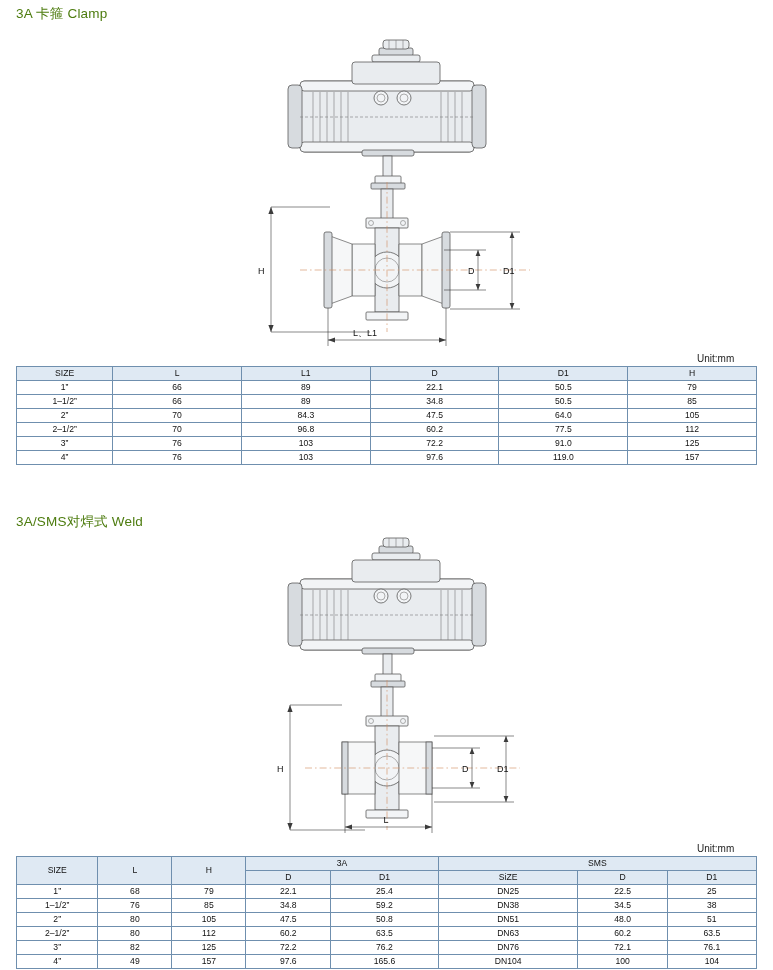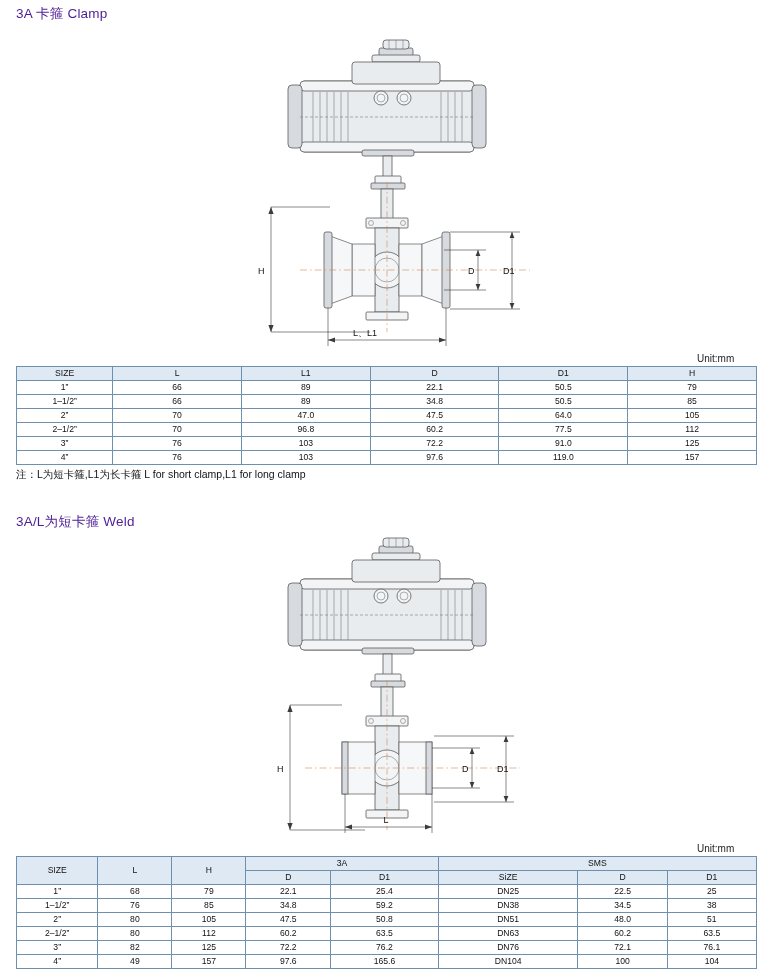--- a/index.html
+++ b/index.html
@@ -16,21 +16,21 @@
     overflow: hidden;
   }
   .page {
     position: relative;
     width: 773px;
     height: 970px;
     padding: 0;
   }
   .section-title {
     font-size: 13.5px;
-    color: #4c1d95;
+    color: #4d7c0f;
     margin: 0;
     padding: 0;
     font-weight: normal;
     letter-spacing: 0.2px;
   }
   #title-1 { position: absolute; left: 16px; top: 5px; }
   #title-2 { position: absolute; left: 16px; top: 513px; }
 
   .unit-label {
     position: absolute;
@@ -229,21 +229,21 @@
         <td>1–1/2”</td>
         <td>66</td>
         <td>89</td>
         <td>34.8</td>
         <td>50.5</td>
         <td>85</td>
       </tr>
       <tr>
         <td>2”</td>
         <td>70</td>
-        <td>47.0</td>
+        <td>84.3</td>
         <td>47.5</td>
         <td>64.0</td>
         <td>105</td>
       </tr>
       <tr>
         <td>2–1/2”</td>
         <td>70</td>
         <td>96.8</td>
         <td>60.2</td>
         <td>77.5</td>
@@ -261,23 +261,22 @@
         <td>4”</td>
         <td>76</td>
         <td>103</td>
         <td>97.6</td>
         <td>119.0</td>
         <td>157</td>
       </tr>
     </tbody>
   </table>
 
-  <div class="note">注：L为短卡箍,L1为长卡箍   L for short clamp,L1 for long clamp</div>
-
-  <h1 class="section-title" id="title-2">3A/L为短卡箍 Weld</h1>
+
+  <h1 class="section-title" id="title-2">3A/SMS对焊式 Weld</h1>
 
   <div class="drawing" id="drawing-2">
     <svg width="773" height="310" viewBox="0 0 773 310">
 
       <g>
         <rect x="379" y="16" width="34" height="8" rx="2" class="body-dark"></rect>
         <rect x="383" y="8" width="26" height="9" rx="3" class="body-fill"></rect>
         <line x1="389" y1="8" x2="389" y2="17" class="ln-thin"></line>
         <line x1="396" y1="8" x2="396" y2="17" class="ln-thin"></line>
         <line x1="403" y1="8" x2="403" y2="17" class="ln-thin"></line>

